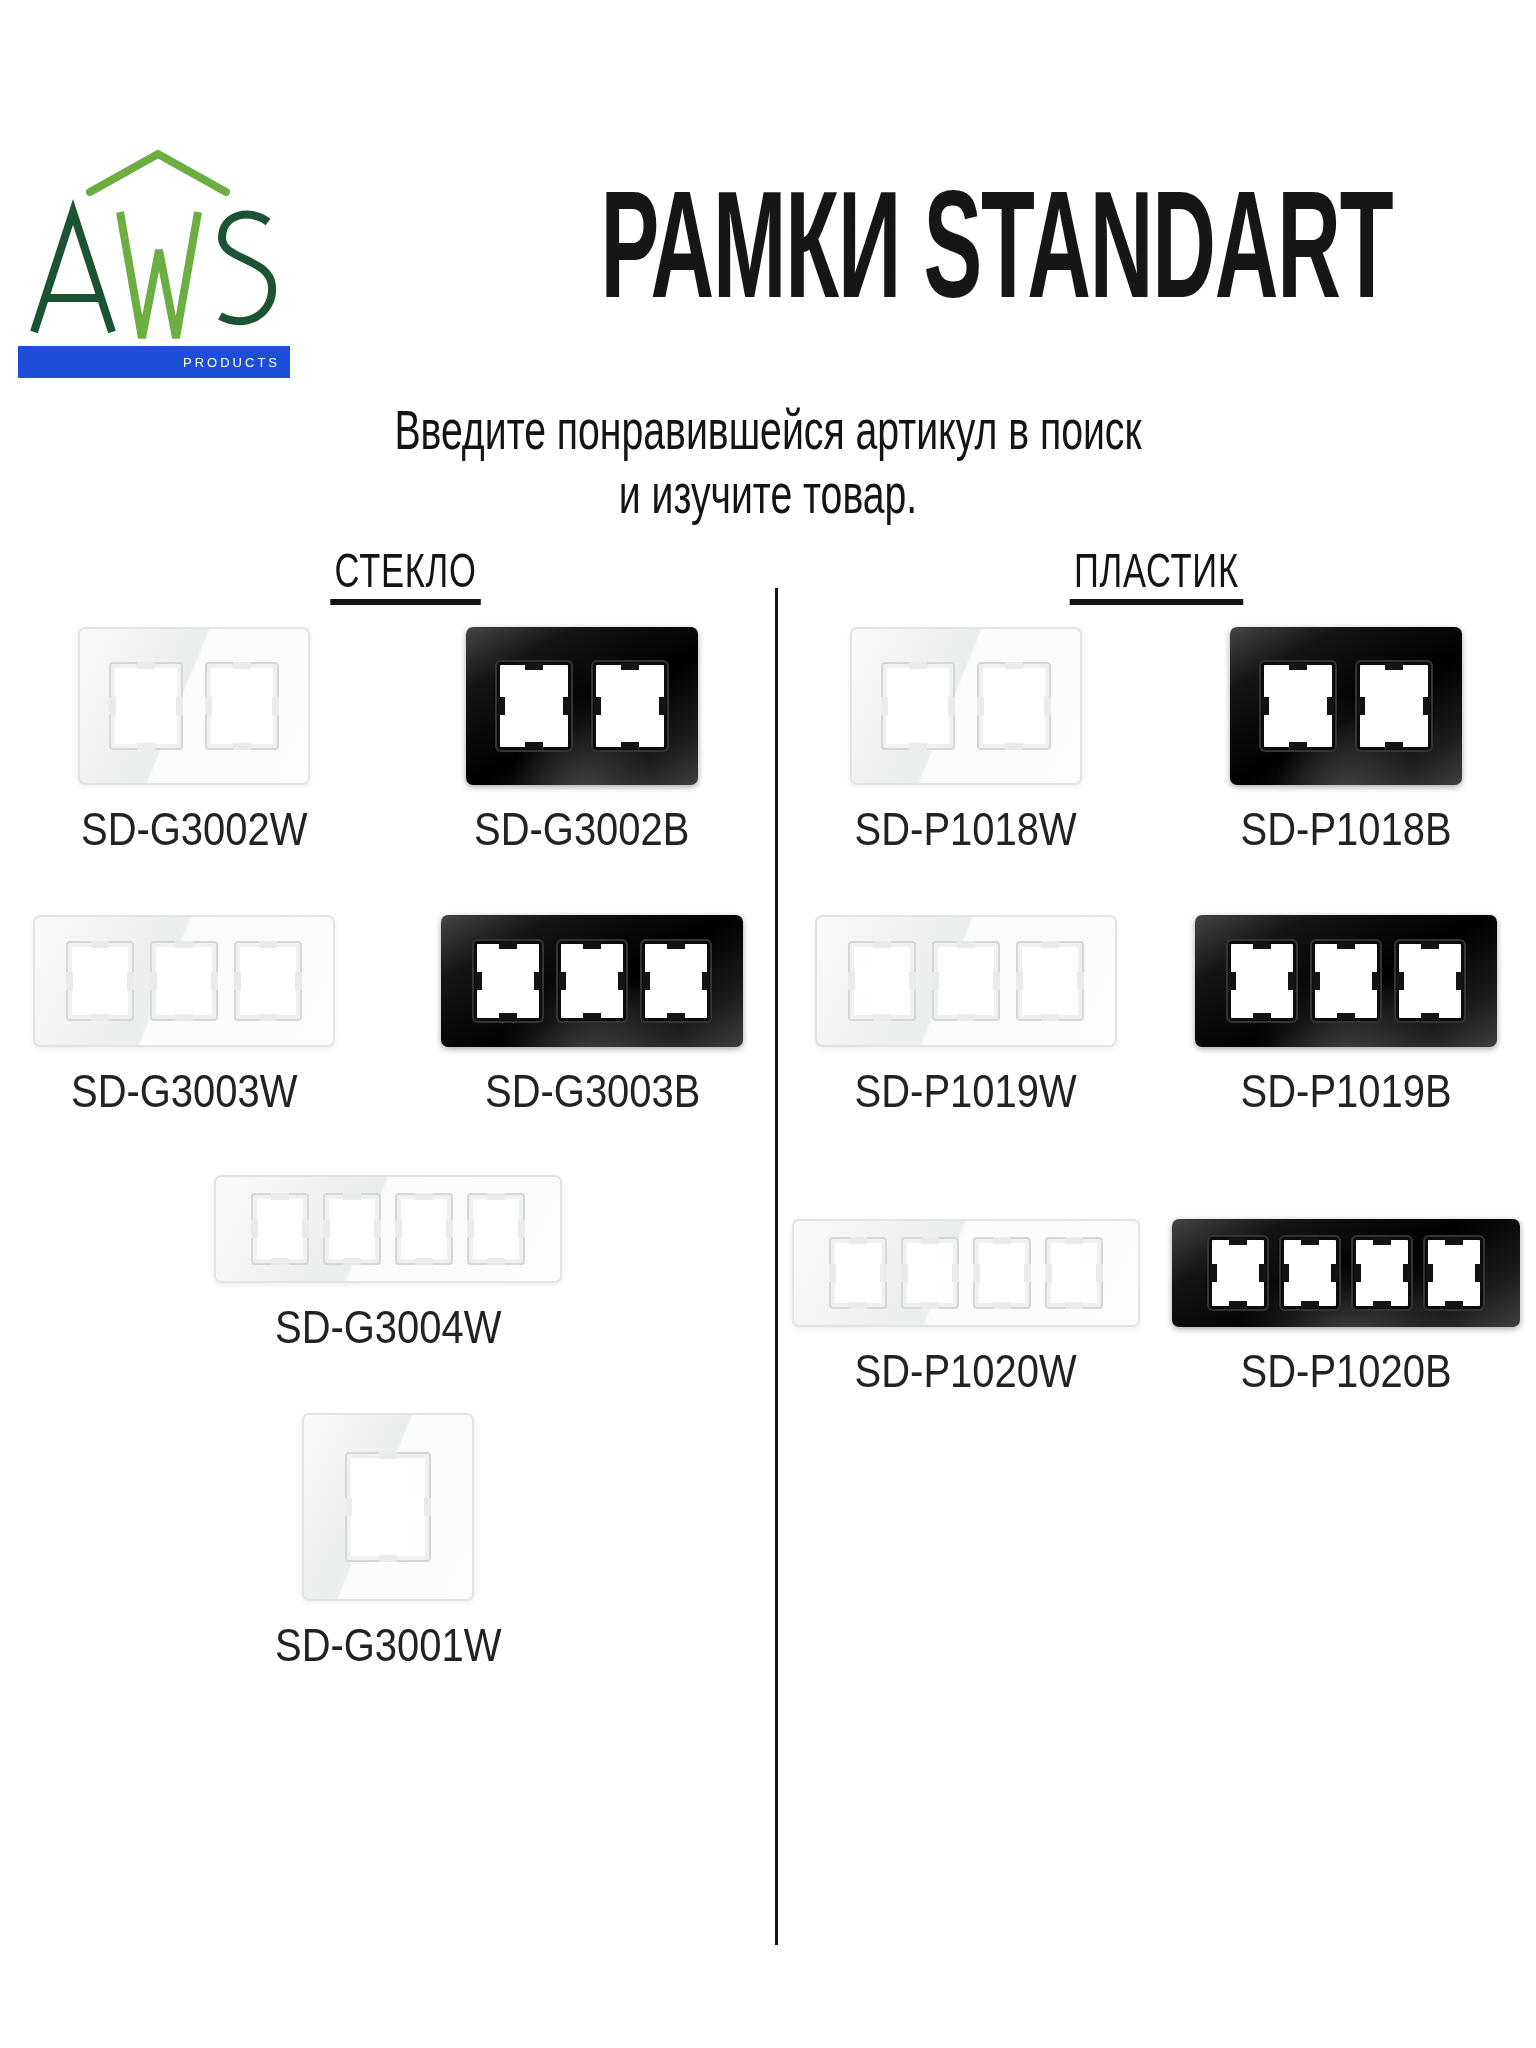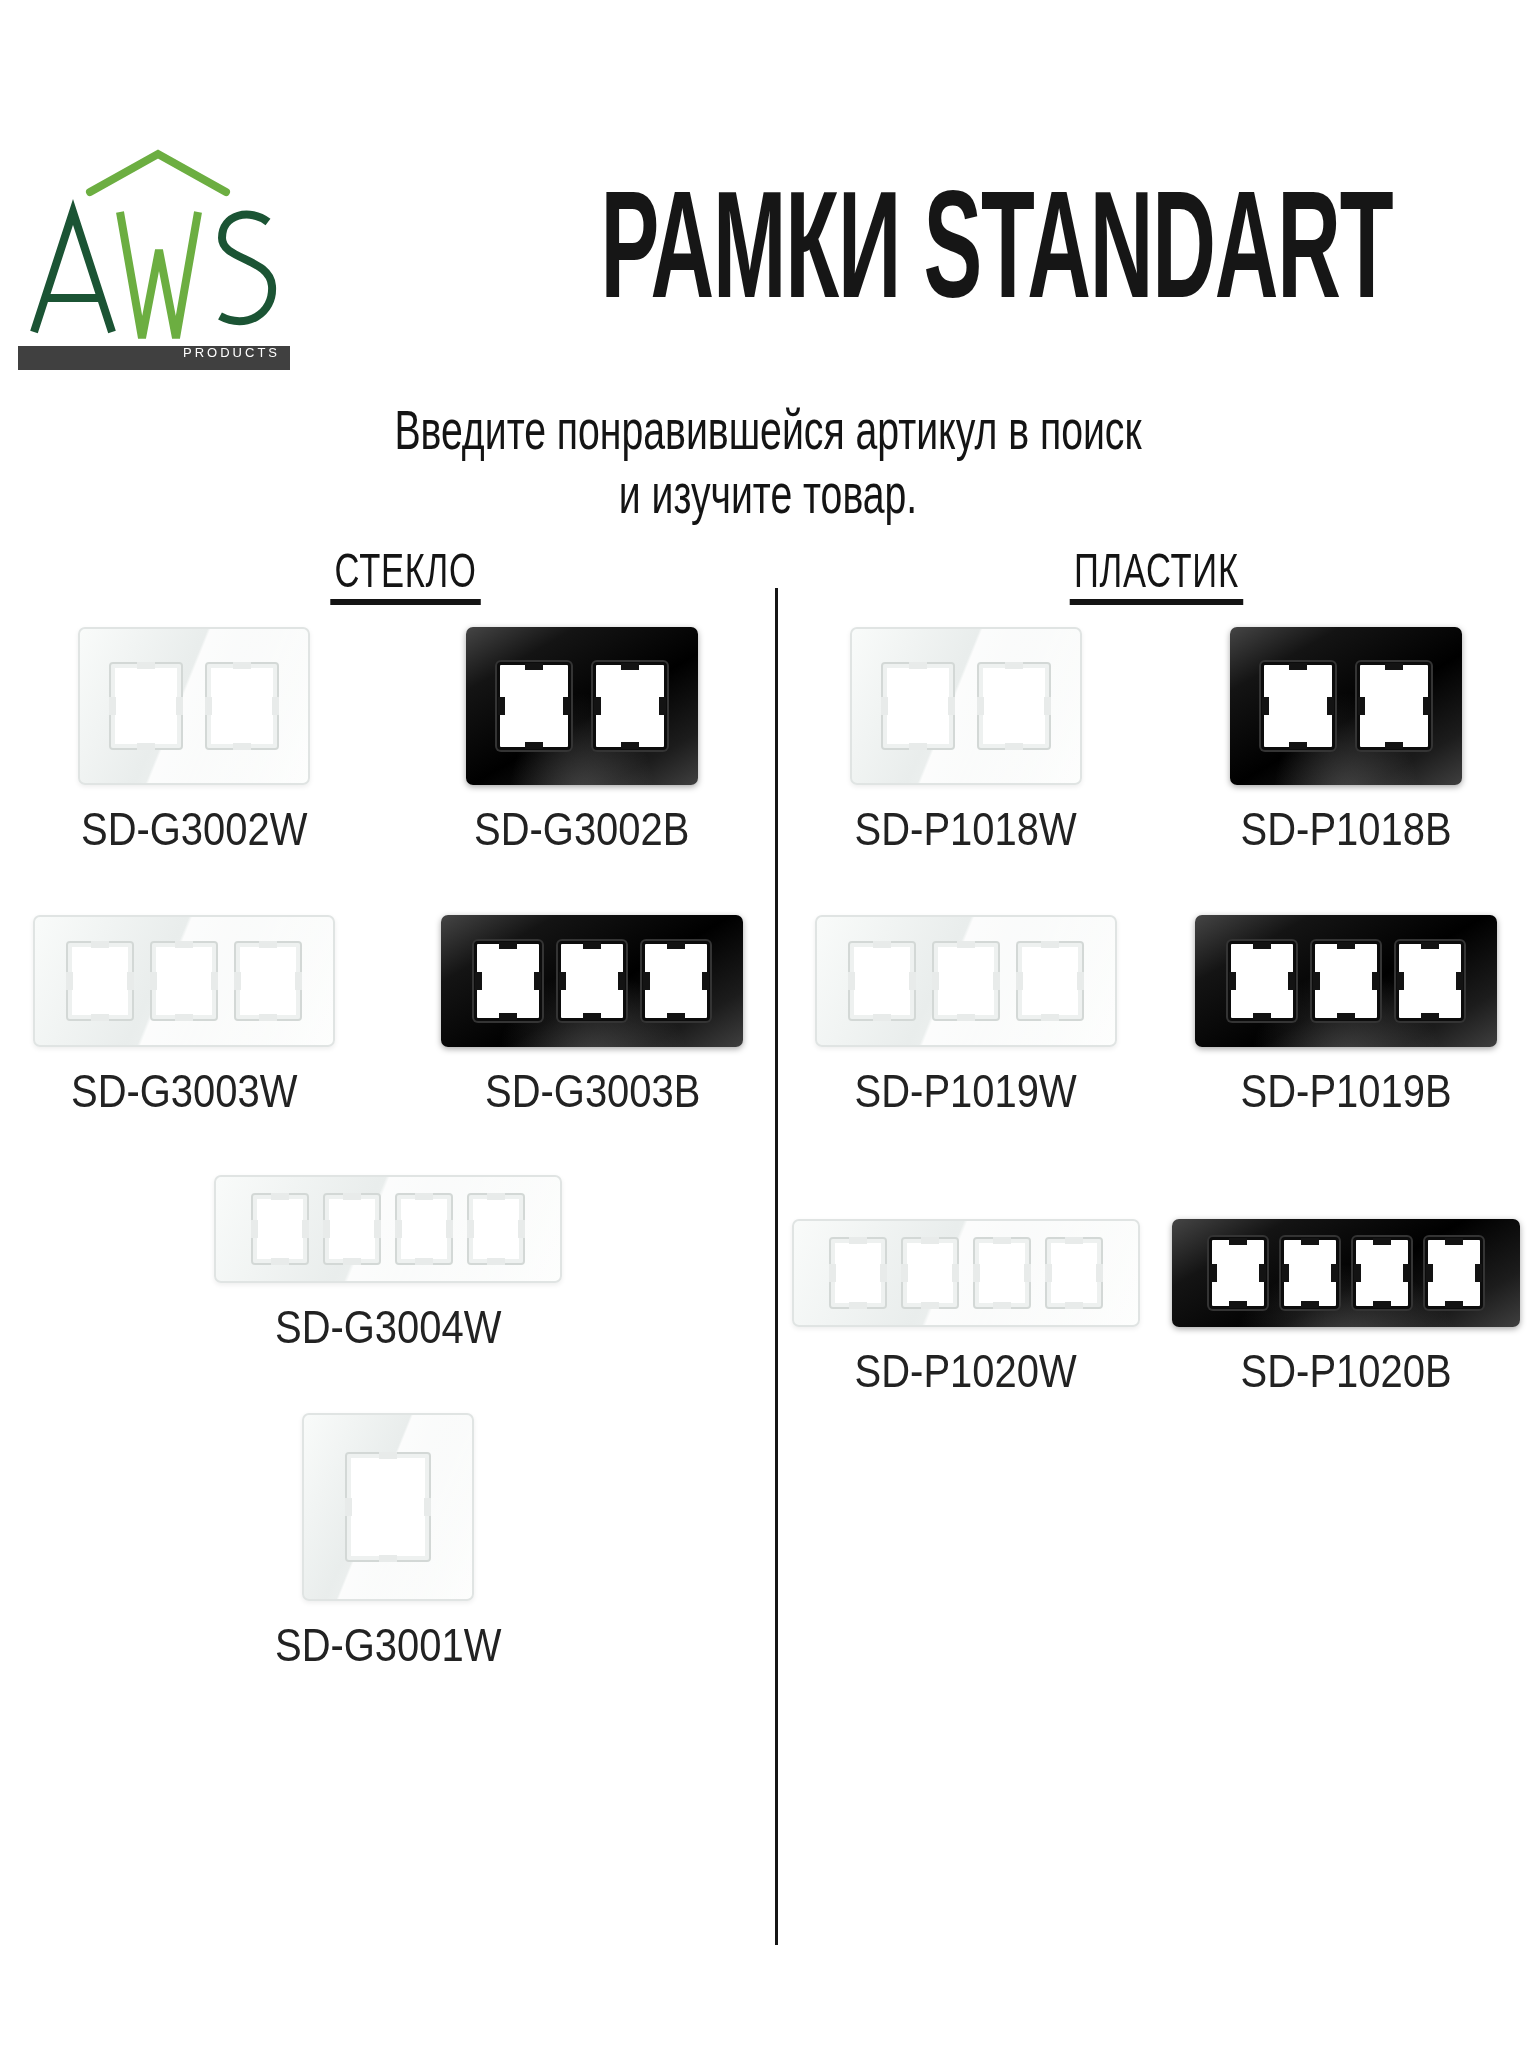--- a/index.html
+++ b/index.html
@@ -5,21 +5,21 @@
   html,body{margin:0;padding:0;background:#ffffff;}
   .page{
     position:relative;width:1536px;height:2048px;background:#ffffff;
     font-family:"Liberation Sans",sans-serif;overflow:hidden;color:#1a1a1a;
   }
 
   
   .logo{position:absolute;left:18px;top:100px;width:272px;}
   .logo svg{display:block;}
   .logo-bar{
-    margin-top:6px;height:24px;background:#404040;display:flex;
+    margin-top:6px;height:32px;background:#1d4ed8;display:flex;align-items:center;
     justify-content:flex-end;padding-right:10px;box-sizing:border-box;
   }
   .logo-bar span{
     color:#ffffff;font-size:13px;letter-spacing:3px;line-height:1;font-weight:400;
   }
 
   
   .title{
     position:absolute;left:420px;top:168px;width:860px;margin:0;text-align:center;
     font-size:152px;font-weight:bold;line-height:1;color:#161616;

